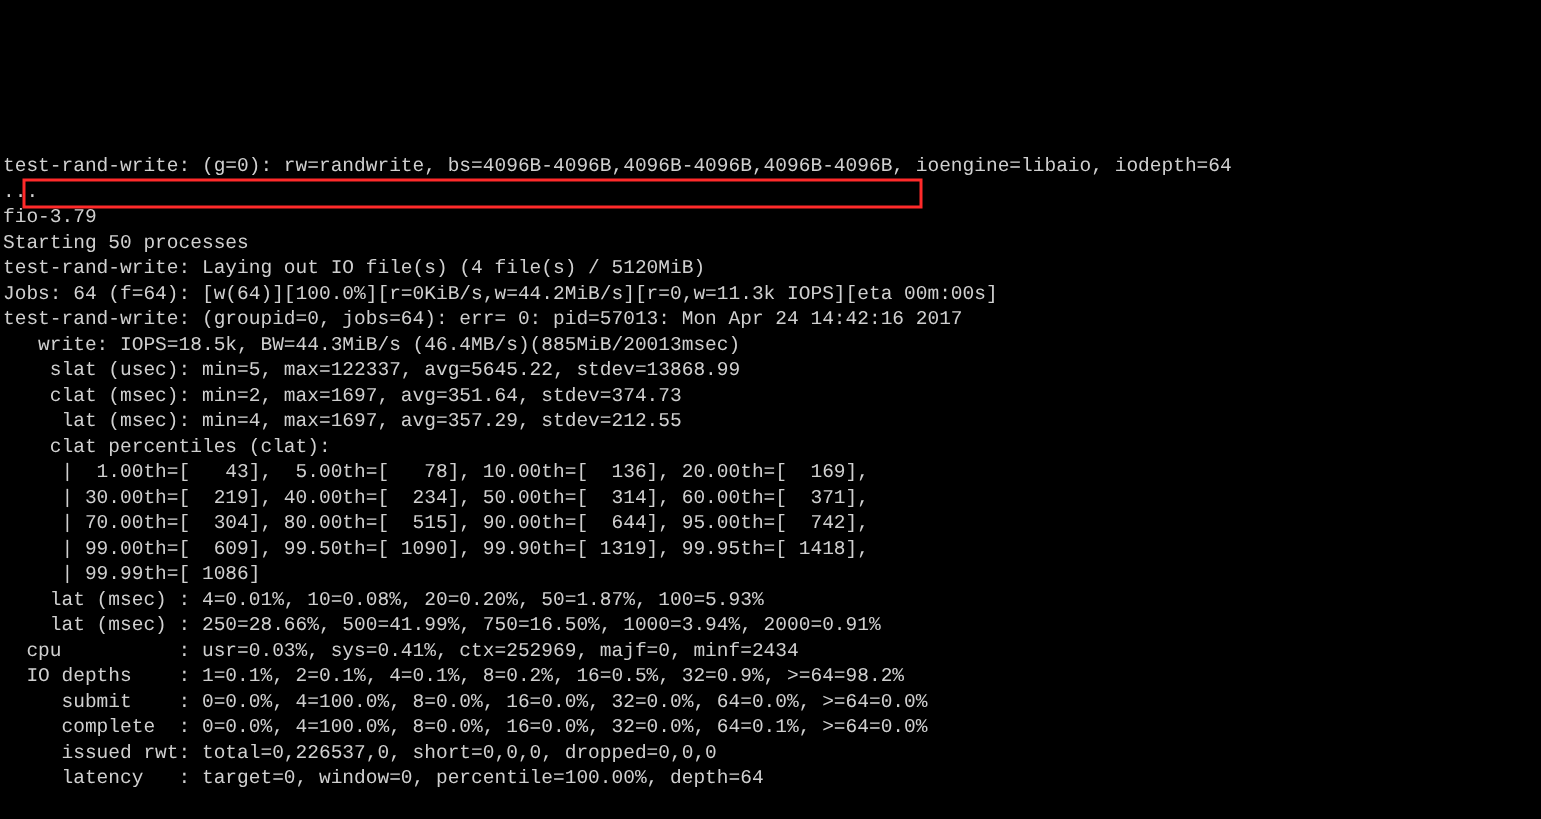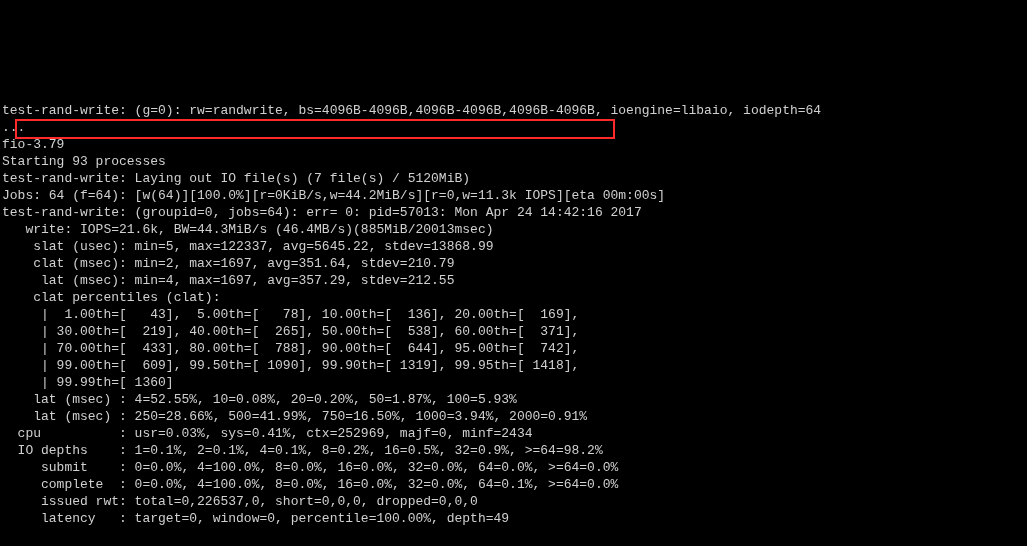--- a/index.html
+++ b/index.html
@@ -27,42 +27,42 @@
 </style>
 </head>
 <body>
 
 
 
 <div class="term">
 <span>test-rand-write: (g=0): rw=randwrite, bs=4096B-4096B,4096B-4096B,4096B-4096B, ioengine=libaio, iodepth=64</span>
 <span>...</span>
 <span>fio-3.79</span>
-<span>Starting 93 processes</span>
-<span>test-rand-write: Laying out IO file(s) (7 file(s) / 5120MiB)</span>
+<span>Starting 50 processes</span>
+<span>test-rand-write: Laying out IO file(s) (4 file(s) / 5120MiB)</span>
 <span>Jobs: 64 (f=64): [w(64)][100.0%][r=0KiB/s,w=44.2MiB/s][r=0,w=11.3k IOPS][eta 00m:00s]</span>
 <span>test-rand-write: (groupid=0, jobs=64): err= 0: pid=57013: Mon Apr 24 14:42:16 2017</span>
-<span>   write: IOPS=21.6k, BW=44.3MiB/s (46.4MB/s)(885MiB/20013msec)</span>
+<span>   write: IOPS=18.5k, BW=44.3MiB/s (46.4MB/s)(885MiB/20013msec)</span>
 <span>    slat (usec): min=5, max=122337, avg=5645.22, stdev=13868.99</span>
-<span>    clat (msec): min=2, max=1697, avg=351.64, stdev=210.79</span>
+<span>    clat (msec): min=2, max=1697, avg=351.64, stdev=374.73</span>
 <span>     lat (msec): min=4, max=1697, avg=357.29, stdev=212.55</span>
 <span>    clat percentiles (clat):</span>
 <span>     |  1.00th=[   43],  5.00th=[   78], 10.00th=[  136], 20.00th=[  169],</span>
-<span>     | 30.00th=[  219], 40.00th=[  265], 50.00th=[  538], 60.00th=[  371],</span>
-<span>     | 70.00th=[  433], 80.00th=[  788], 90.00th=[  644], 95.00th=[  742],</span>
+<span>     | 30.00th=[  219], 40.00th=[  234], 50.00th=[  314], 60.00th=[  371],</span>
+<span>     | 70.00th=[  304], 80.00th=[  515], 90.00th=[  644], 95.00th=[  742],</span>
 <span>     | 99.00th=[  609], 99.50th=[ 1090], 99.90th=[ 1319], 99.95th=[ 1418],</span>
-<span>     | 99.99th=[ 1360]</span>
-<span>    lat (msec) : 4=52.55%, 10=0.08%, 20=0.20%, 50=1.87%, 100=5.93%</span>
+<span>     | 99.99th=[ 1086]</span>
+<span>    lat (msec) : 4=0.01%, 10=0.08%, 20=0.20%, 50=1.87%, 100=5.93%</span>
 <span>    lat (msec) : 250=28.66%, 500=41.99%, 750=16.50%, 1000=3.94%, 2000=0.91%</span>
 <span>  cpu          : usr=0.03%, sys=0.41%, ctx=252969, majf=0, minf=2434</span>
 <span>  IO depths    : 1=0.1%, 2=0.1%, 4=0.1%, 8=0.2%, 16=0.5%, 32=0.9%, &gt;=64=98.2%</span>
 <span>     submit    : 0=0.0%, 4=100.0%, 8=0.0%, 16=0.0%, 32=0.0%, 64=0.0%, &gt;=64=0.0%</span>
 <span>     complete  : 0=0.0%, 4=100.0%, 8=0.0%, 16=0.0%, 32=0.0%, 64=0.1%, &gt;=64=0.0%</span>
 <span>     issued rwt: total=0,226537,0, short=0,0,0, dropped=0,0,0</span>
-<span>     latency   : target=0, window=0, percentile=100.00%, depth=49</span>
+<span>     latency   : target=0, window=0, percentile=100.00%, depth=64</span>
 <span></span>
 <span>Run status group 0 (all jobs):</span>
 
 <span></span>
 
 
 </div>
 
 <div class="hl" style="left:15px;top:119px;width:600px;height:20px;"></div>
 

